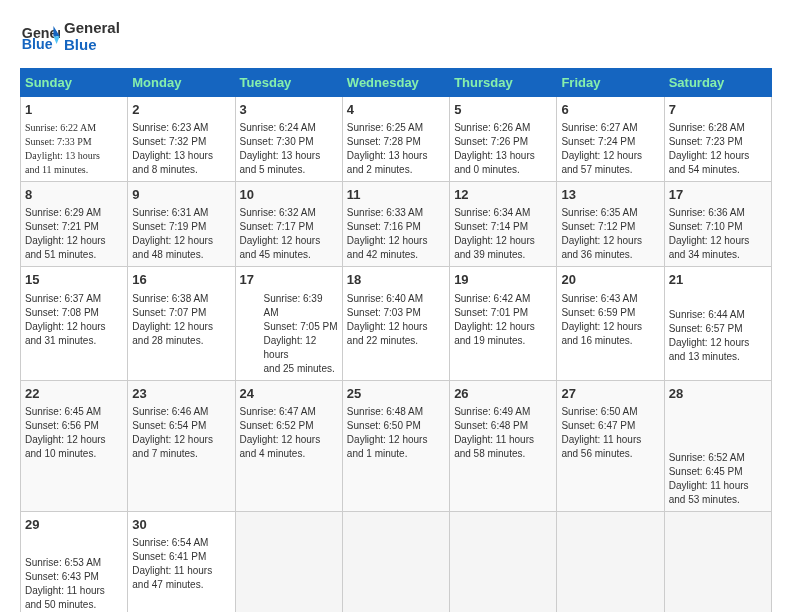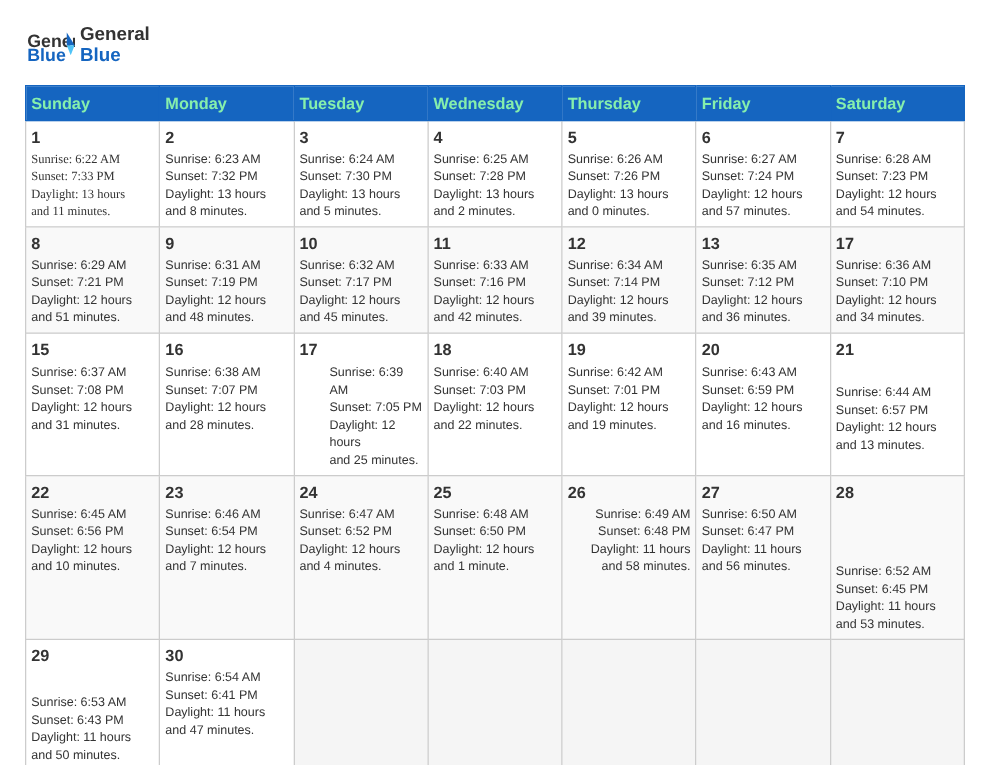--- a/index.html
+++ b/index.html
@@ -293,21 +293,21 @@
         </td>
         <td>
           <span class="day-num">25</span>
           <div class="day-info" style="white-space: pre-line;">Sunrise: 6:48 AM
 Sunset: 6:50 PM
 Daylight: 12 hours
 and 1 minute.</div>
         </td>
         <td>
           <span class="day-num">26</span>
-          <div class="day-info" style="white-space: pre-line; text-align: right;">Sunrise: 6:49 AM
+          <div class="day-info" style="white-space: pre-line;">Sunrise: 6:49 AM
 Sunset: 6:48 PM
 Daylight: 11 hours
 and 58 minutes.</div>
         </td>
         <td>
           <span class="day-num">27</span>
           <div class="day-info" style="white-space: pre-line;">Sunrise: 6:50 AM
 Sunset: 6:47 PM
 Daylight: 11 hours
 and 56 minutes.</div>

